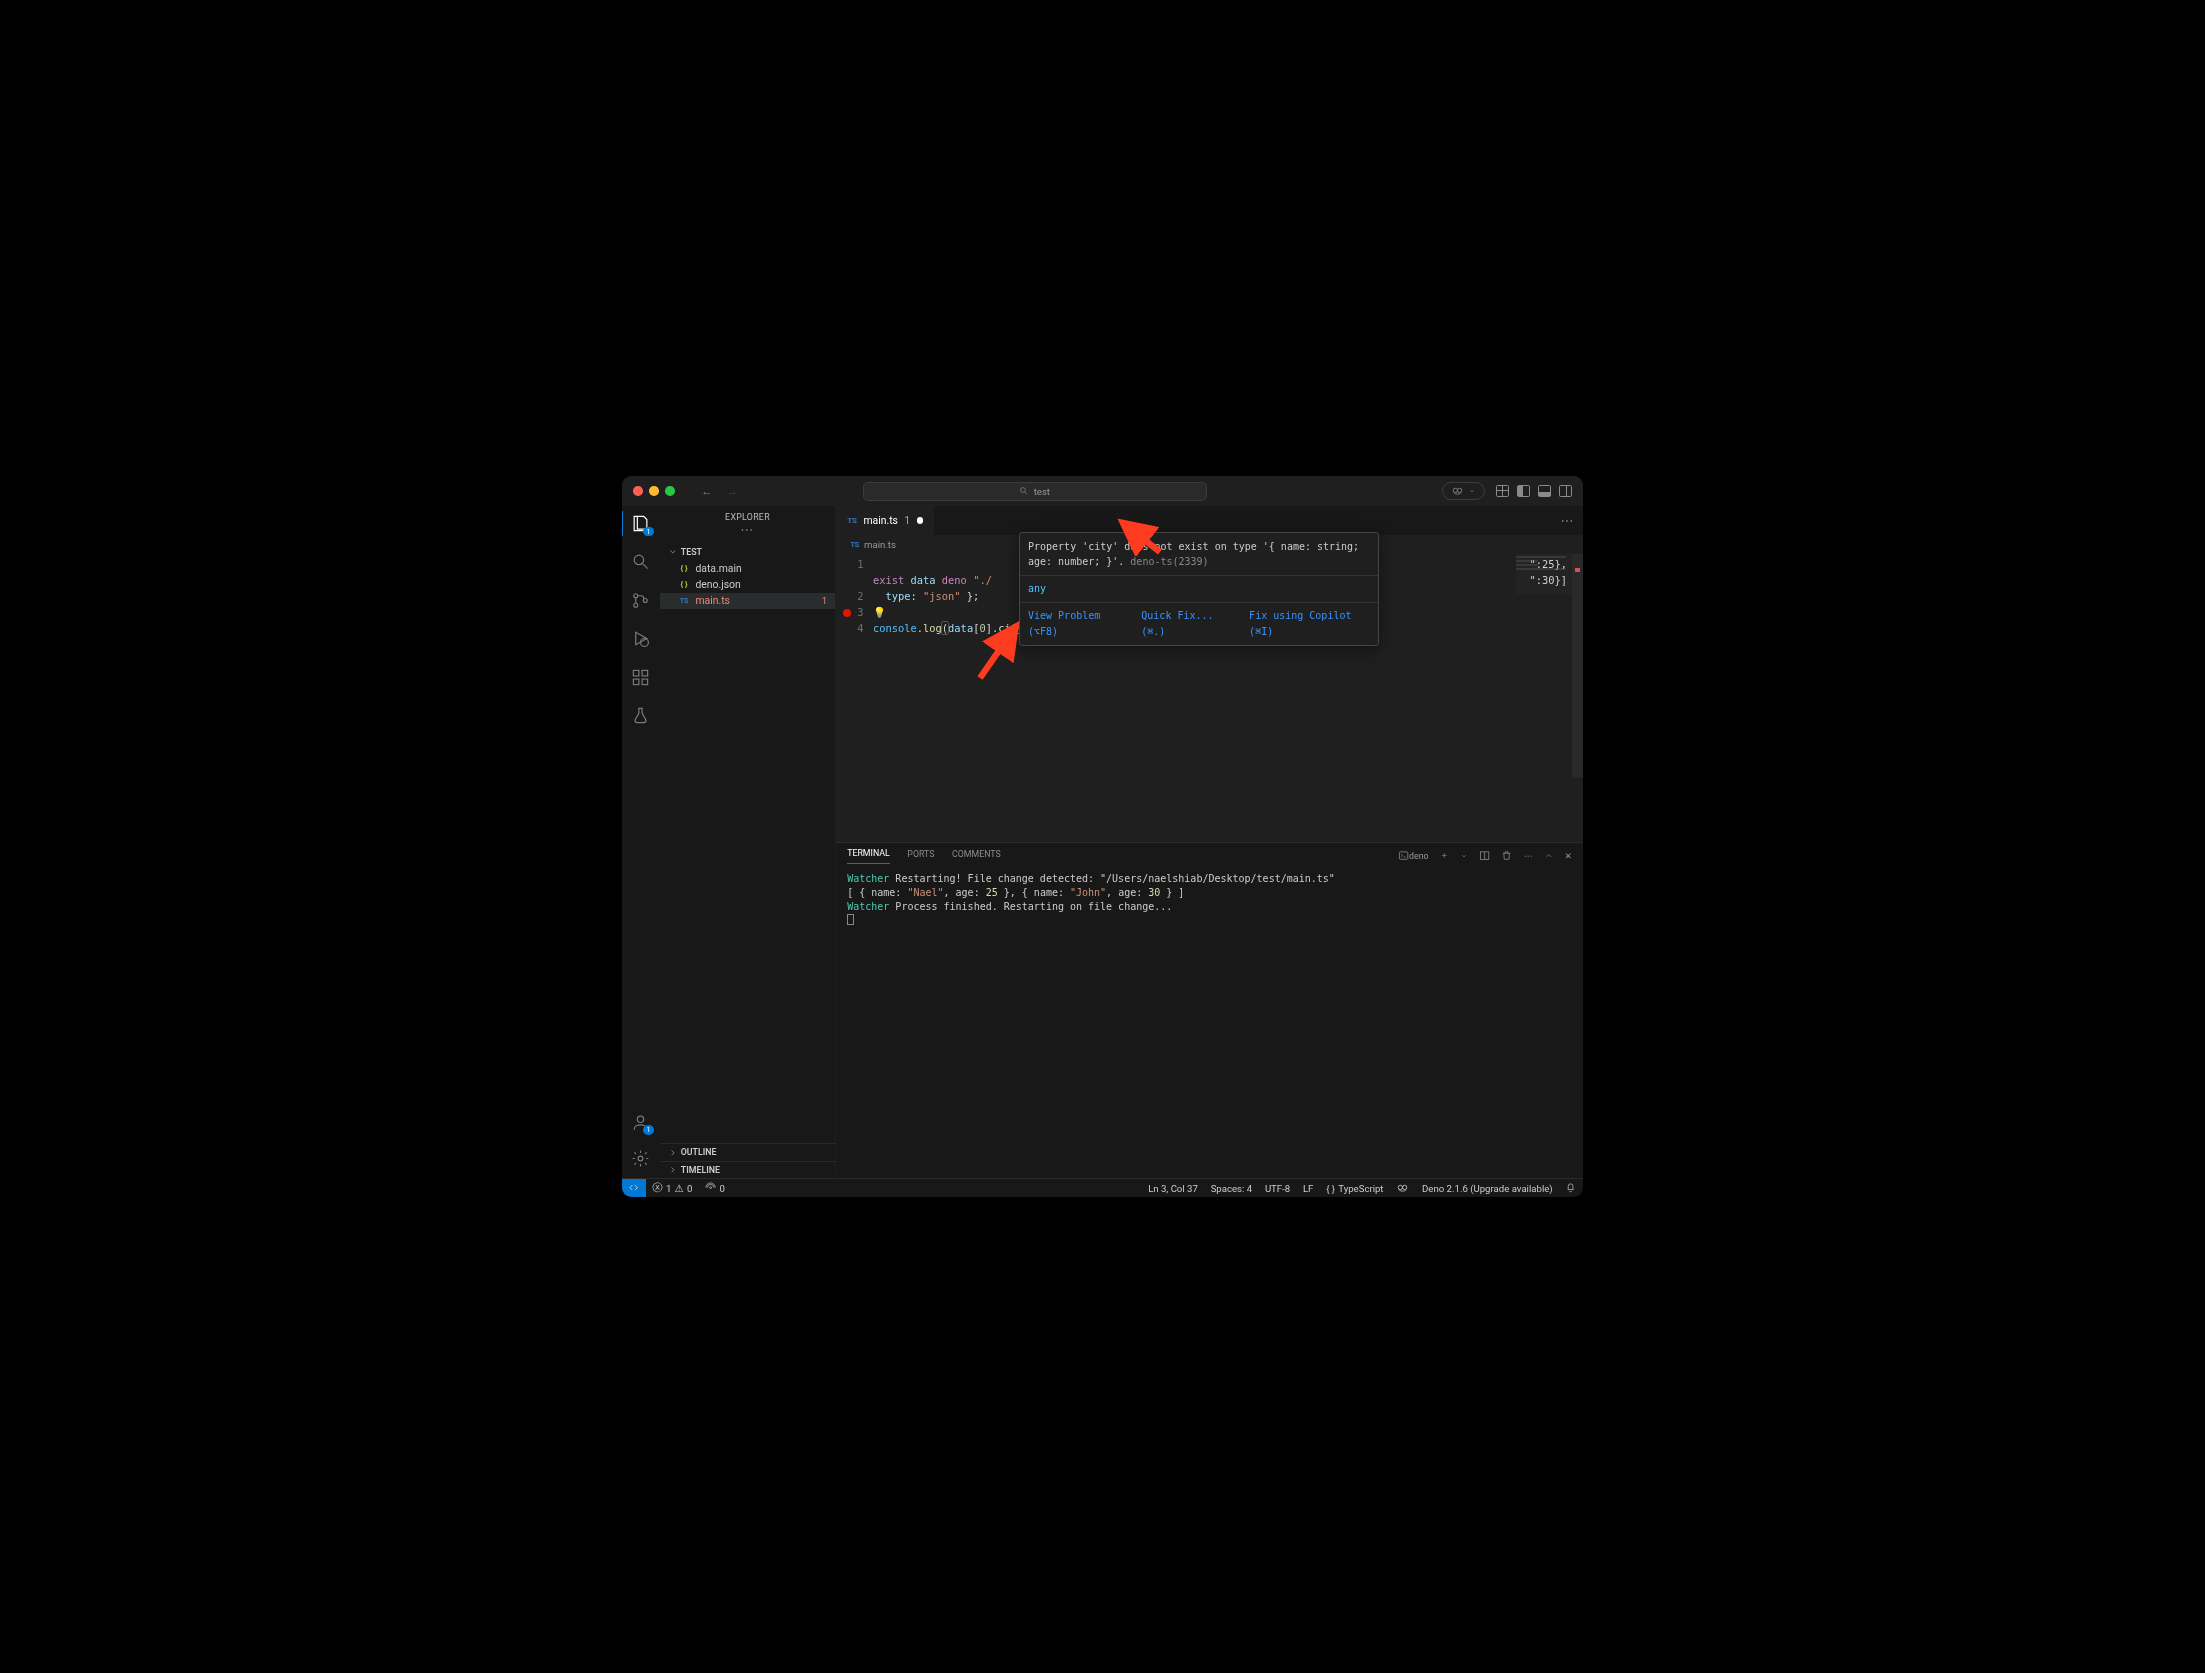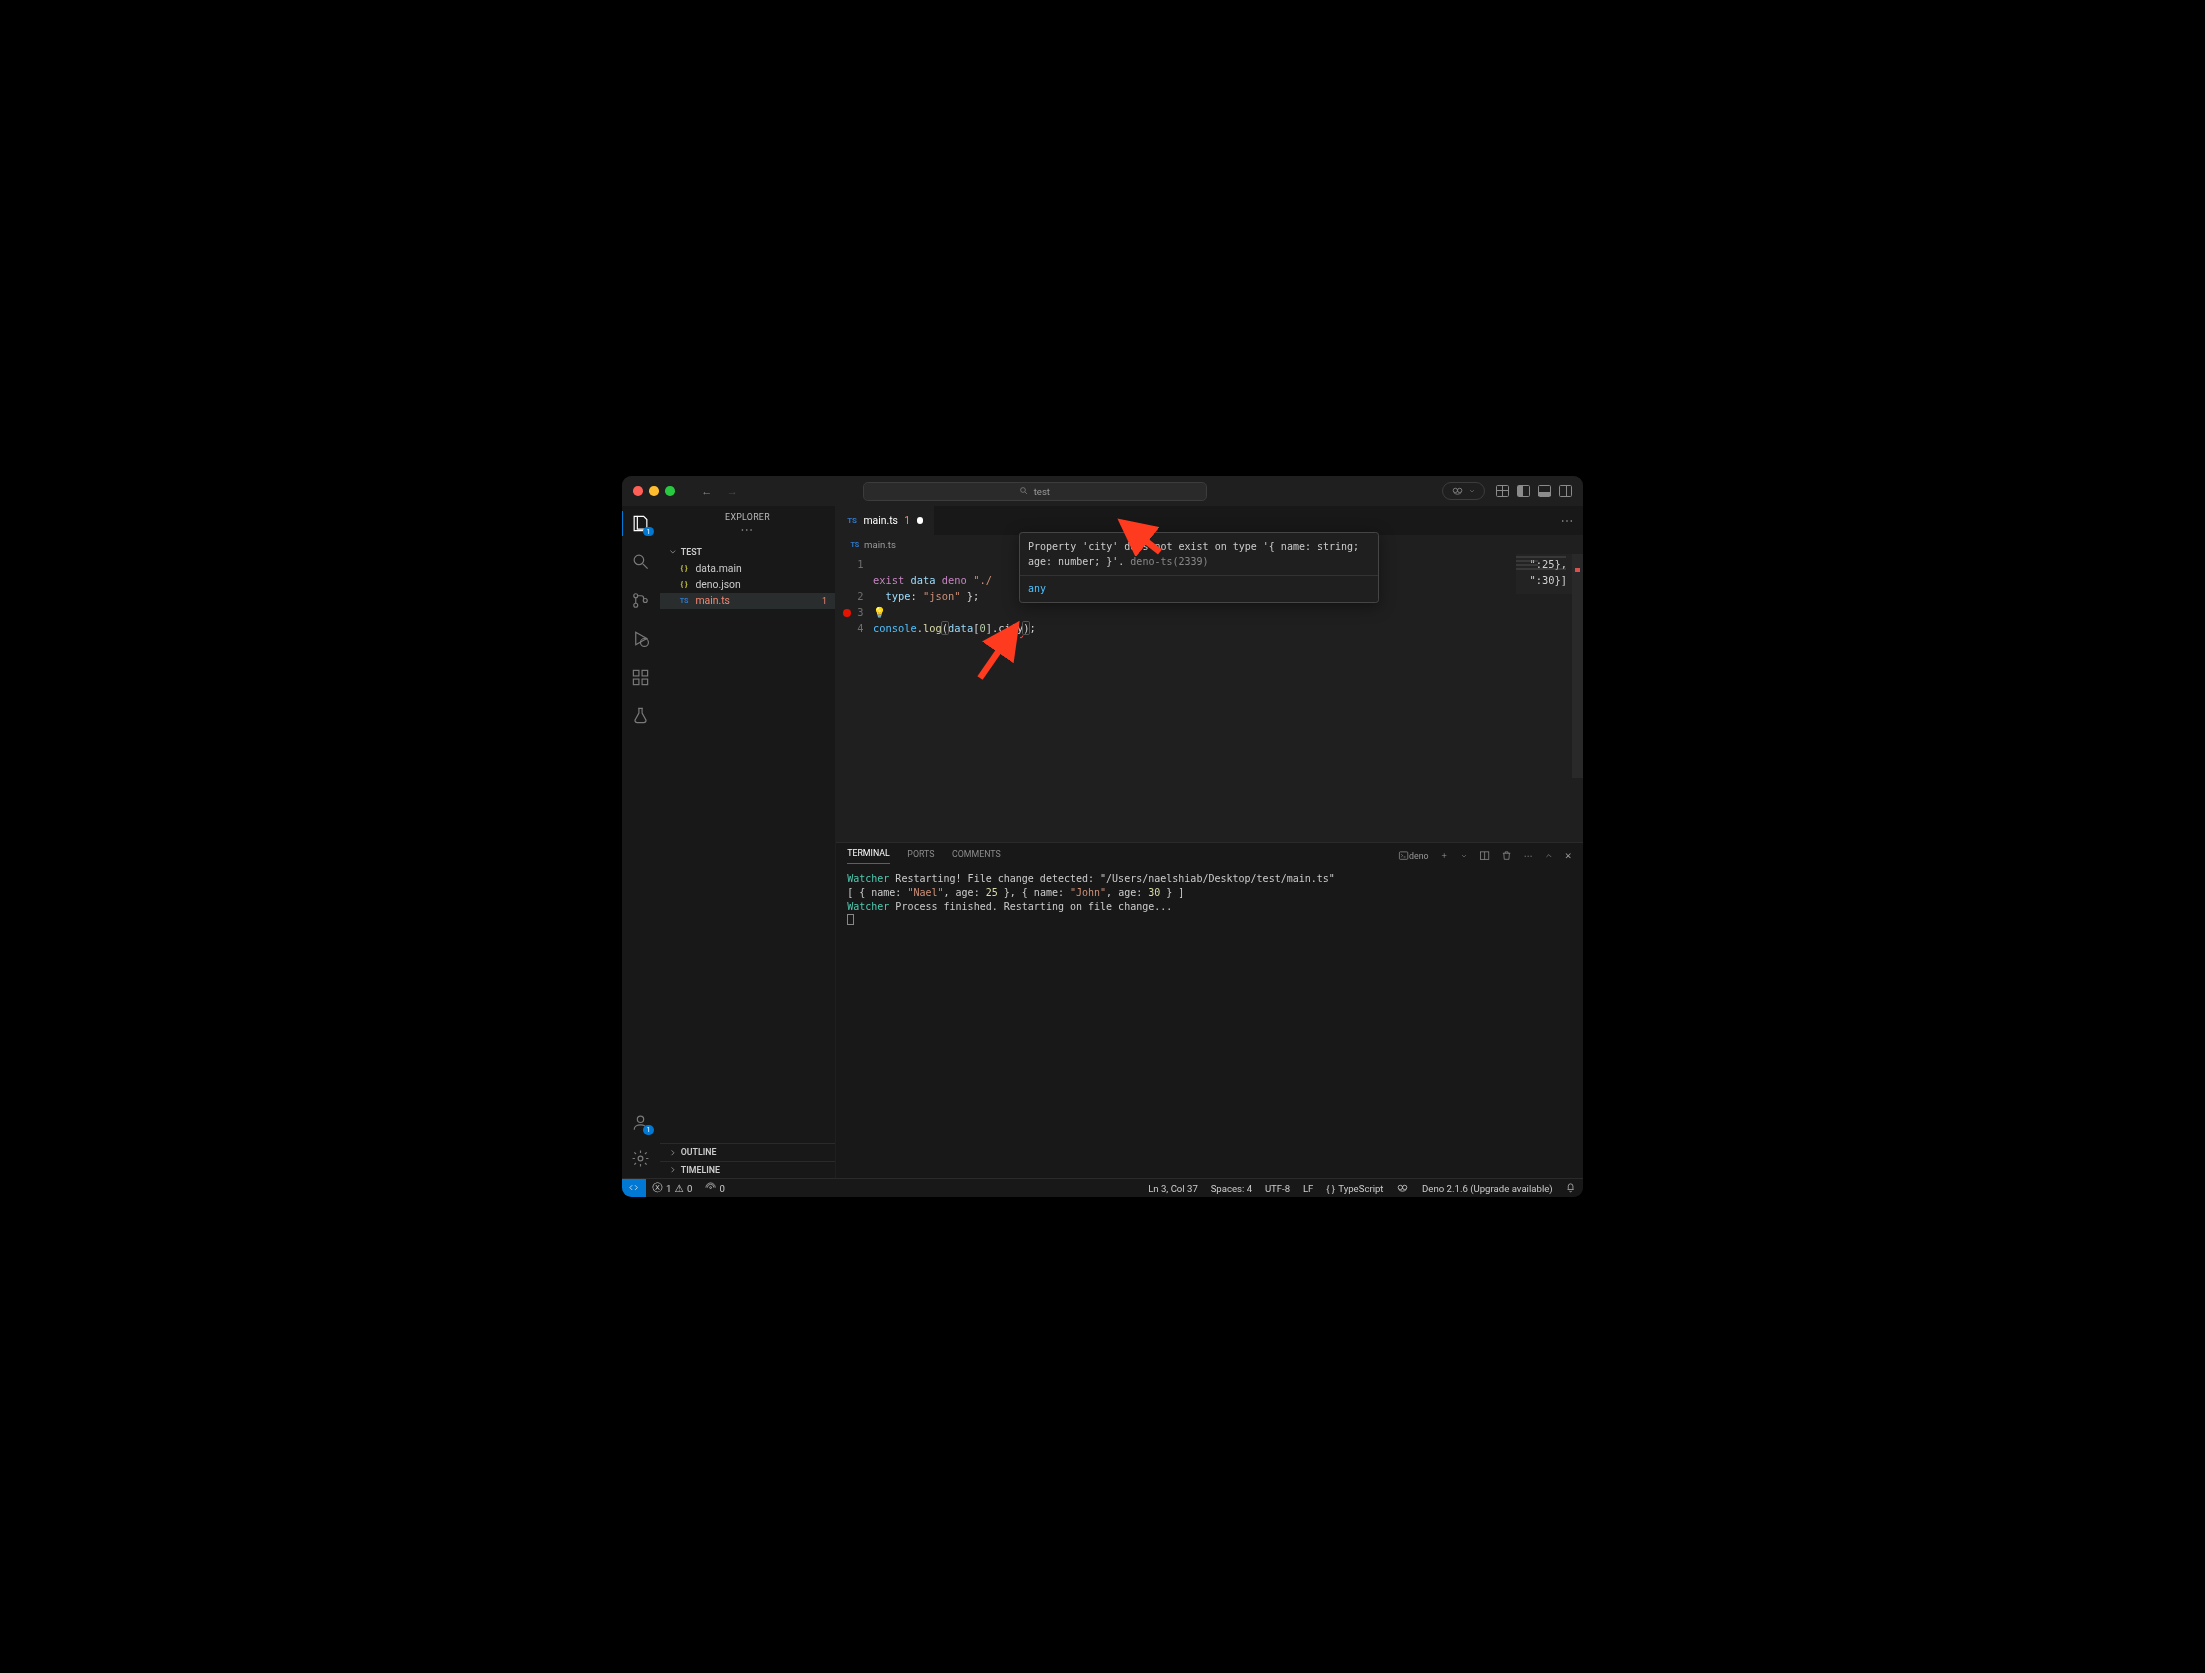--- a/index.html
+++ b/index.html
@@ -345,20 +345,25 @@
 
           <div class="ghost-data"><span>":25},</span>
 <span>":30}]</span></div>
 
           <div class="hover">
             <div class="msg">
               <span>Property 'city' does not exist on type '{ name: string;</span><br>
               <span>age: number; }'.</span><span class="dim"> deno-ts(2339)</span>
             </div>
             <div class="type">any</div>
+            <div class="actions">
+              <span>View Problem (⌥F8)</span>
+              <span>Quick Fix... (⌘.)</span>
+              <span>Fix using Copilot (⌘I)</span>
+            </div>
           </div>
 
           <div class="arrow" style="left:280px;top:-38px;">
             <svg width="48" height="40" viewBox="0 0 60 50">
                 <defs>
                   <marker id="ah1" markerWidth="6" markerHeight="6" refX="5" refY="3" orient="auto">
                     <path d="M0 0L6 3L0 6Z" fill="#ff3b1f" stroke="none"></path>
                   </marker>
                 </defs>
                 <line x1="55" y1="45" x2="8" y2="8" stroke="#ff3b1f" stroke-width="8" marker-end="url(#ah1)"></line>

